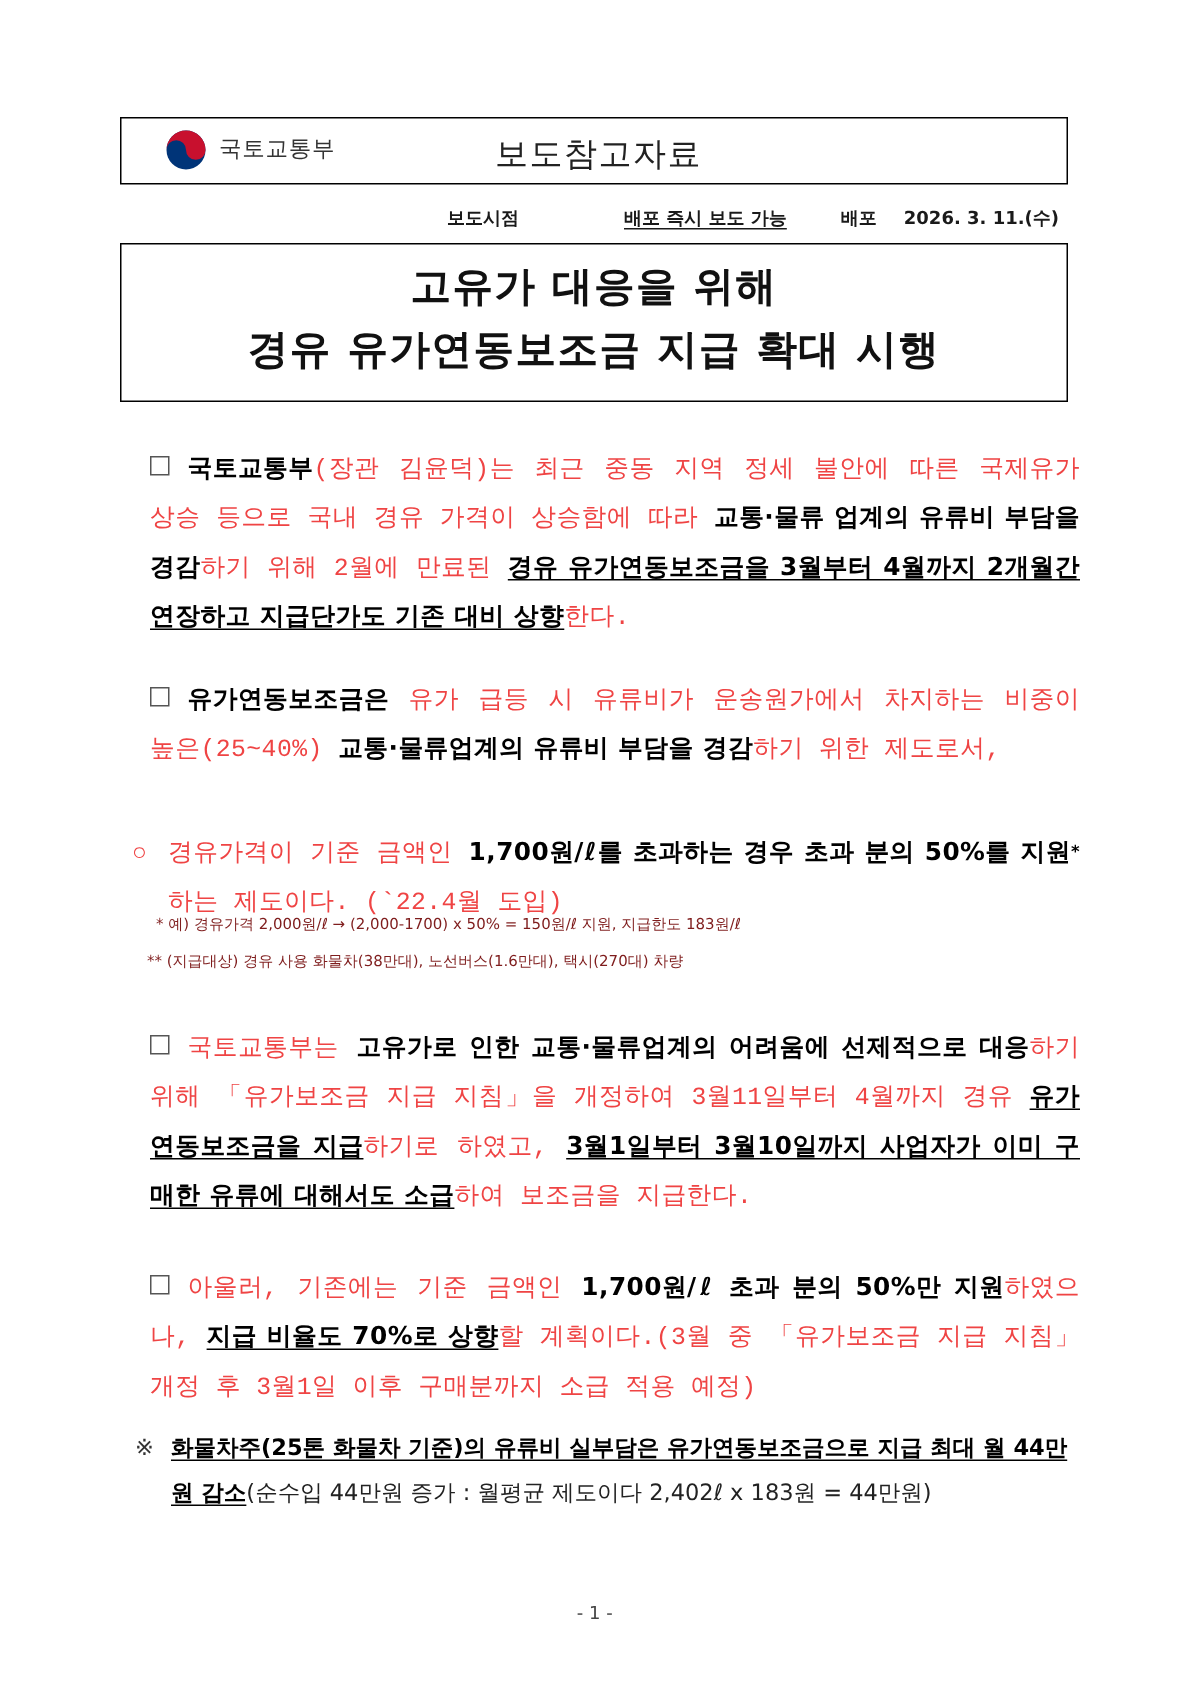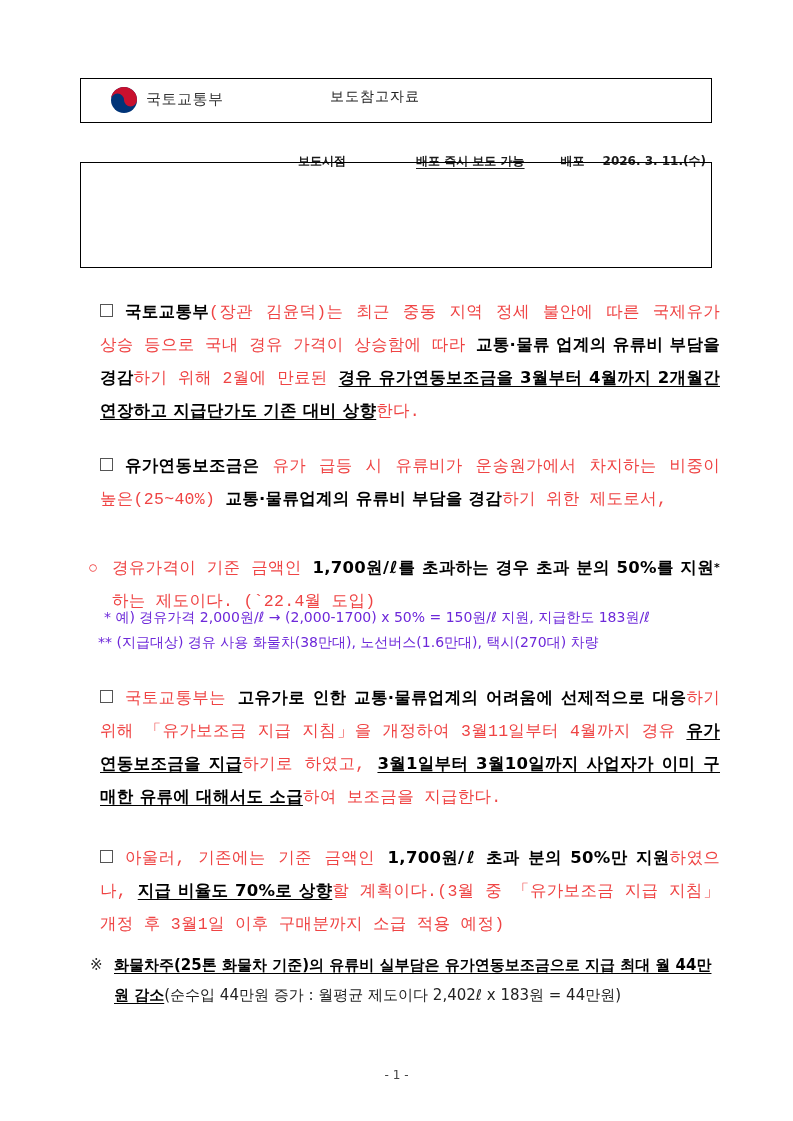--- a/index.html
+++ b/index.html
@@ -1,32 +1,32 @@
 <!DOCTYPE html>
 <html><head>
 <meta charset="utf-8">
 <style>
   html, body { margin: 0; padding: 0; background: #ffffff; }
   body { width: 793px; height: 1121px; position: relative; font-family: "DejaVu Sans", sans-serif; color: #1a1a1a; overflow: hidden; }
   .abs { position: absolute; }
   .header-box { left: 80px; top: 78px; width: 632px; height: 45px; border: 1.5px solid #000; box-sizing: border-box; }
   .logo { left: 110px; top: 86px; width: 28px; height: 28px; }
   .logo-text { left: 146px; top: 90px; font-size: 15px; color: #333; letter-spacing: 0.5px; }
-  .doc-type { left: 330px; top: 88px; font-family: "DejaVu Serif", serif; font-size: 14px; color: #222; letter-spacing: 1px; }
+  .doc-type { left: 330px; top: 88px; font-family: "DejaVu Serif", serif; font-size: 22px; color: #222; letter-spacing: 1px; }
   .release-row { top: 137px; left: 298px; font-size: 12px; font-weight: bold; display: flex; gap: 0; white-space: nowrap; }
-  .release-row span { display: inline-block; margin-top: 16px; }
+  .release-row span { display: inline-block; }
   .title-box { left: 80px; top: 162px; width: 632px; height: 106px; border: 1.5px solid #000; box-sizing: border-box; text-align: center; }
   .title-line { font-size: 27px; font-weight: bold; color: #111; letter-spacing: 1px; line-height: 42px; }
   .title-line.l1 { margin-top: 8px; }
   .para { left: 100px; width: 620px; font-size: 16.5px; line-height: 32px; letter-spacing: 0.3px; text-align: justify; }
   .bullet-sq { display: inline-block; width: 11px; height: 11px; border: 1px solid #555; margin-right: 12px; vertical-align: 0px; }
   .b { font-weight: bold; color: #000; }
   .u { text-decoration: underline; text-underline-offset: 3px; }
   .serif { font-family: Liberation Mono, monospace; color: #ef4444; }
-  .note { font-size: 14px; line-height: 24px; color: #6d28d9; }
+  .note { font-size: 10px; line-height: 24px; color: #7f1d1d; }
   .page-num { left: 0; width: 793px; top: 1068px; text-align: center; font-size: 12px; color: #444; }
 </style>
 </head>
 <body>
 
 <div class="abs header-box"></div>
 <svg class="abs logo" viewBox="0 0 28 28">
   <circle cx="14" cy="14" r="13" fill="#003478"></circle>
   <path d="M1,14 A13,13 0 0,1 27,14 A6.5,6.5 0 0,1 14,14 A6.5,6.5 0 0,0 1,14 Z" fill="#c8102e"></path>
   <circle cx="14" cy="14" r="6" fill="#fff" opacity="0"></circle>
@@ -35,20 +35,22 @@
 <div class="abs doc-type">보도참고자료</div>
 
 <div class="abs release-row">
   <span style="margin-right:30px;">보도시점</span>
   <span class="u" style="margin-right:36px;padding-left:40px;">배포 즉시 보도 가능</span>
   <span style="margin-right:18px;">배포</span>
   <span>2026. 3. 11.(수)</span>
 </div>
 
 <div class="abs title-box">
+  <div class="title-line l1">고유가 대응을 위해</div>
+  <div class="title-line">경유 유가연동보조금 지급 확대 시행</div>
 </div>
 
 <div class="abs para" style="top:296px;">
   <span class="bullet-sq"></span><span class="b">국토교통부</span><span class="serif">(장관 김윤덕)는 최근 중동 지역 정세 불안에 따른 국제유가 상승 등으로 국내 경유 가격이 상승함에 따라 </span><span class="b">교통·물류 업계의 유류비 부담을 경감</span><span class="serif">하기 위해 2월에 만료된 </span><span class="b u">경유 유가연동보조금을 3월부터 4월까지 2개월간 연장하고 지급단가도 기존 대비 상향</span><span class="serif">한다.</span>
 </div>
 
 <div class="abs para" style="top:450px;">
   <span class="bullet-sq"></span><span class="b">유가연동보조금은</span><span class="serif"> 유가 급등 시 유류비가 운송원가에서 차지하는 비중이 높은(25~40%) </span><span class="b">교통·물류업계의 유류비 부담을 경감</span><span class="serif">하기 위한 제도로서,</span>
 </div>
 

